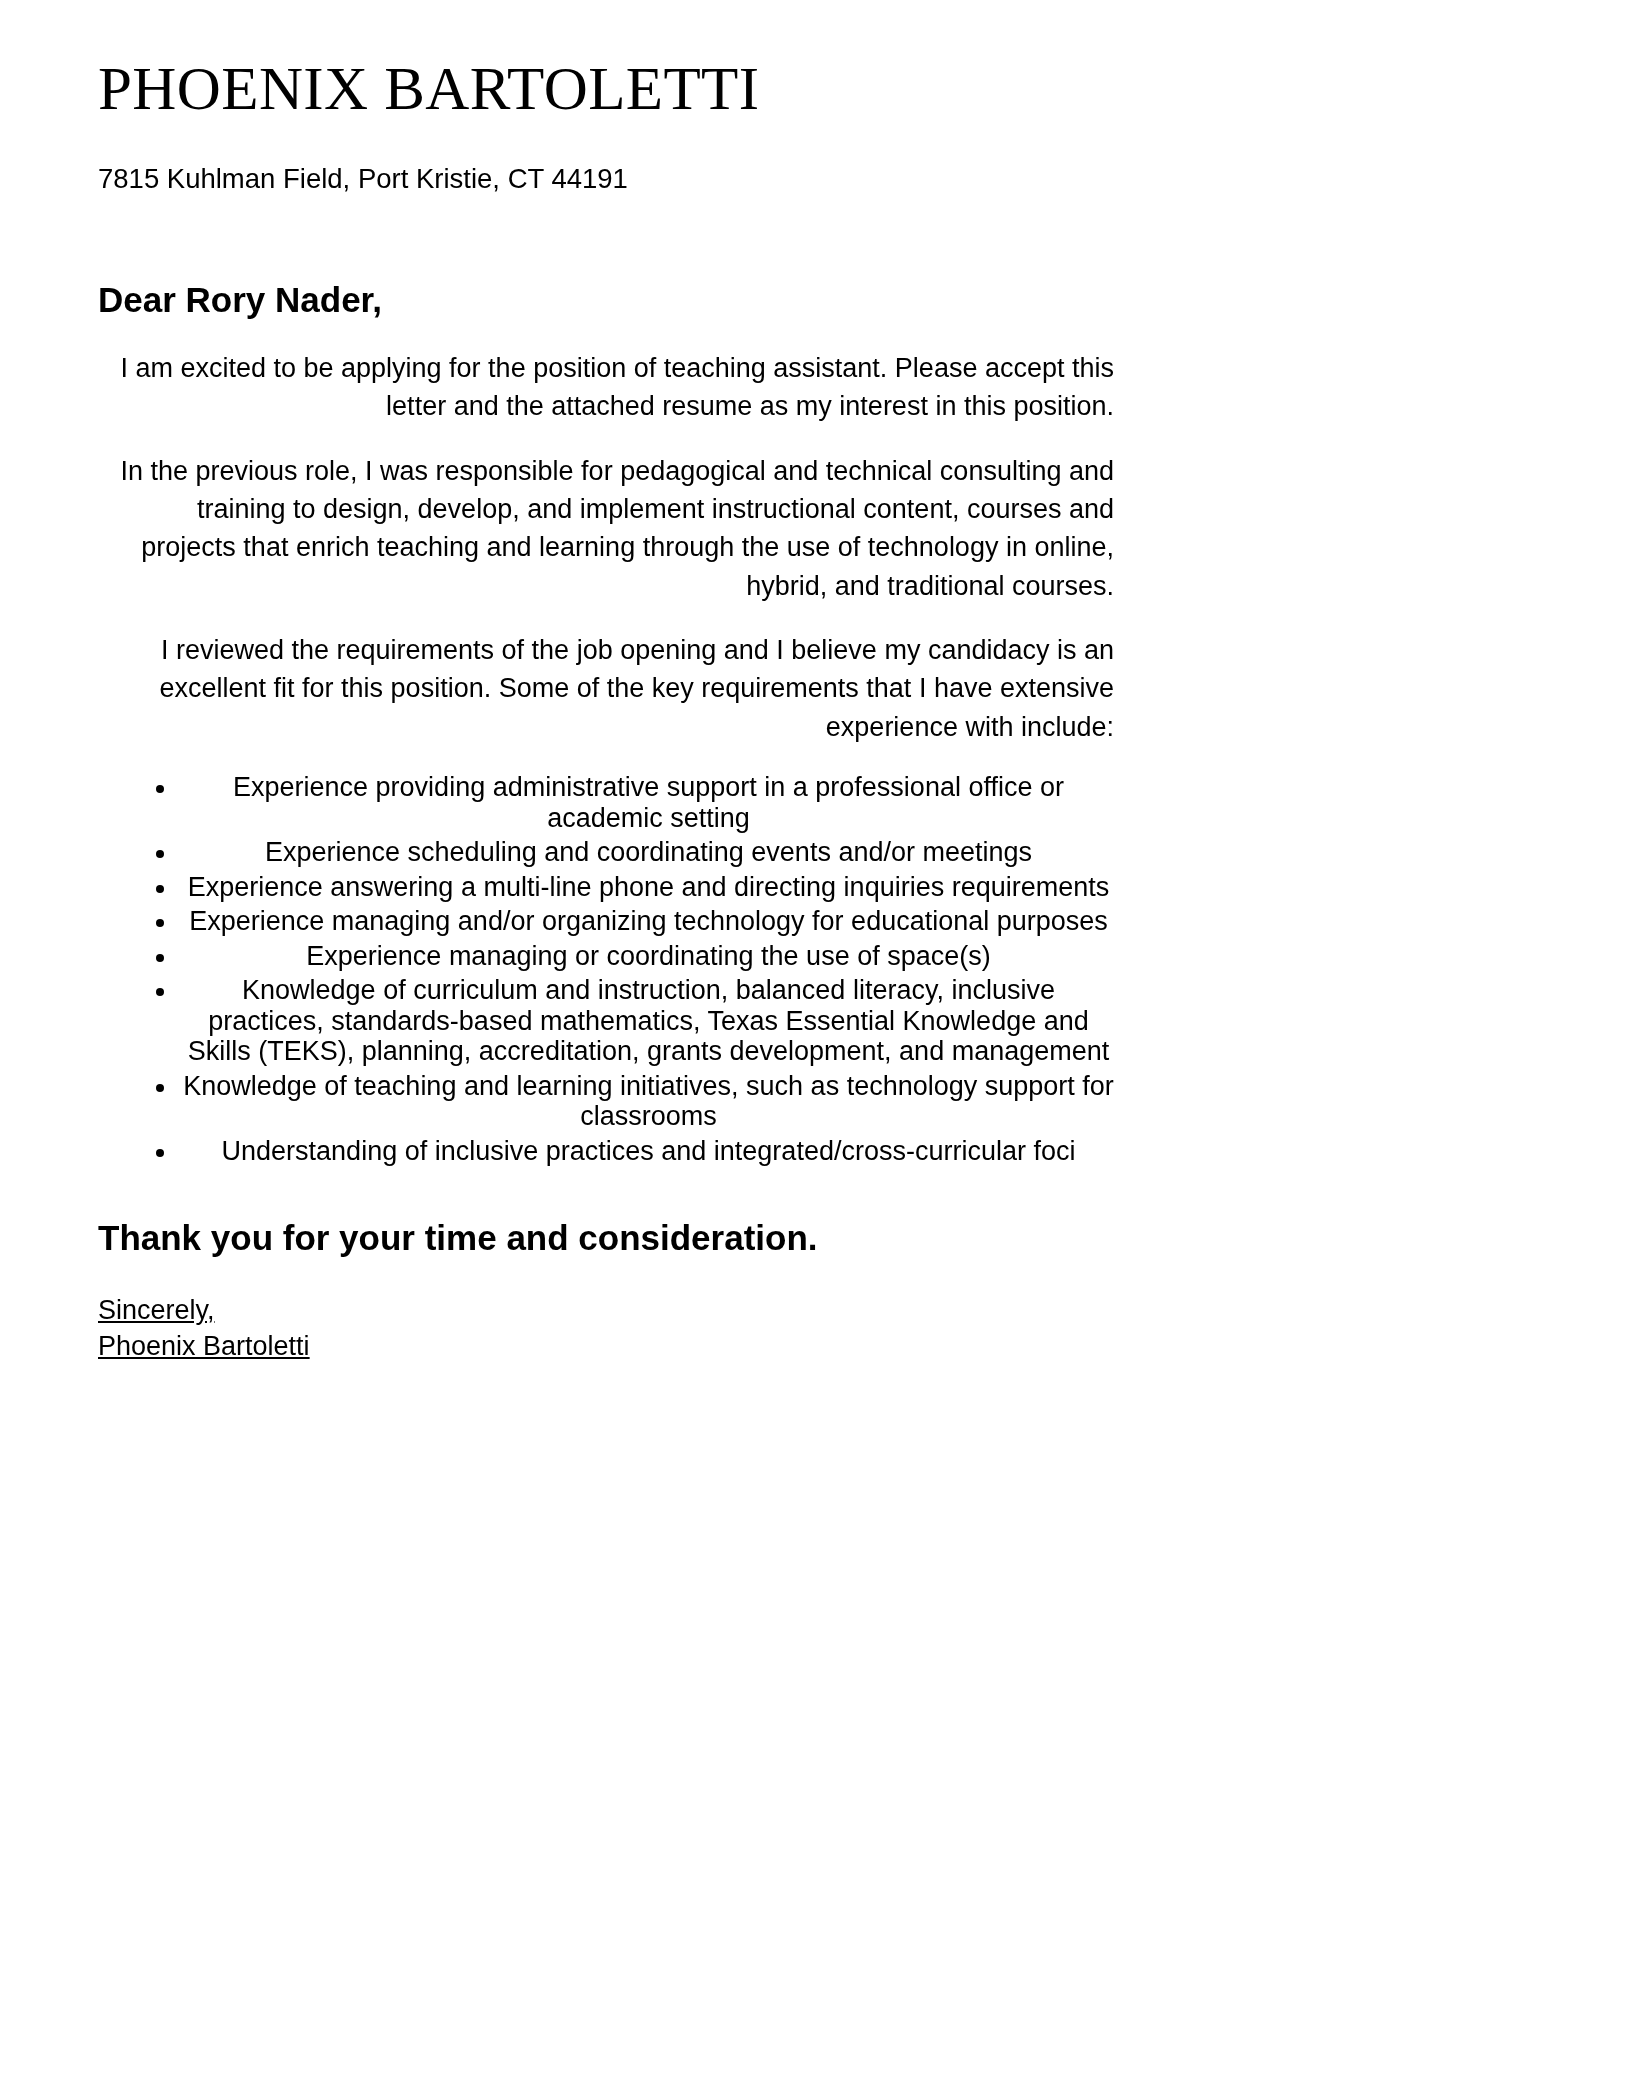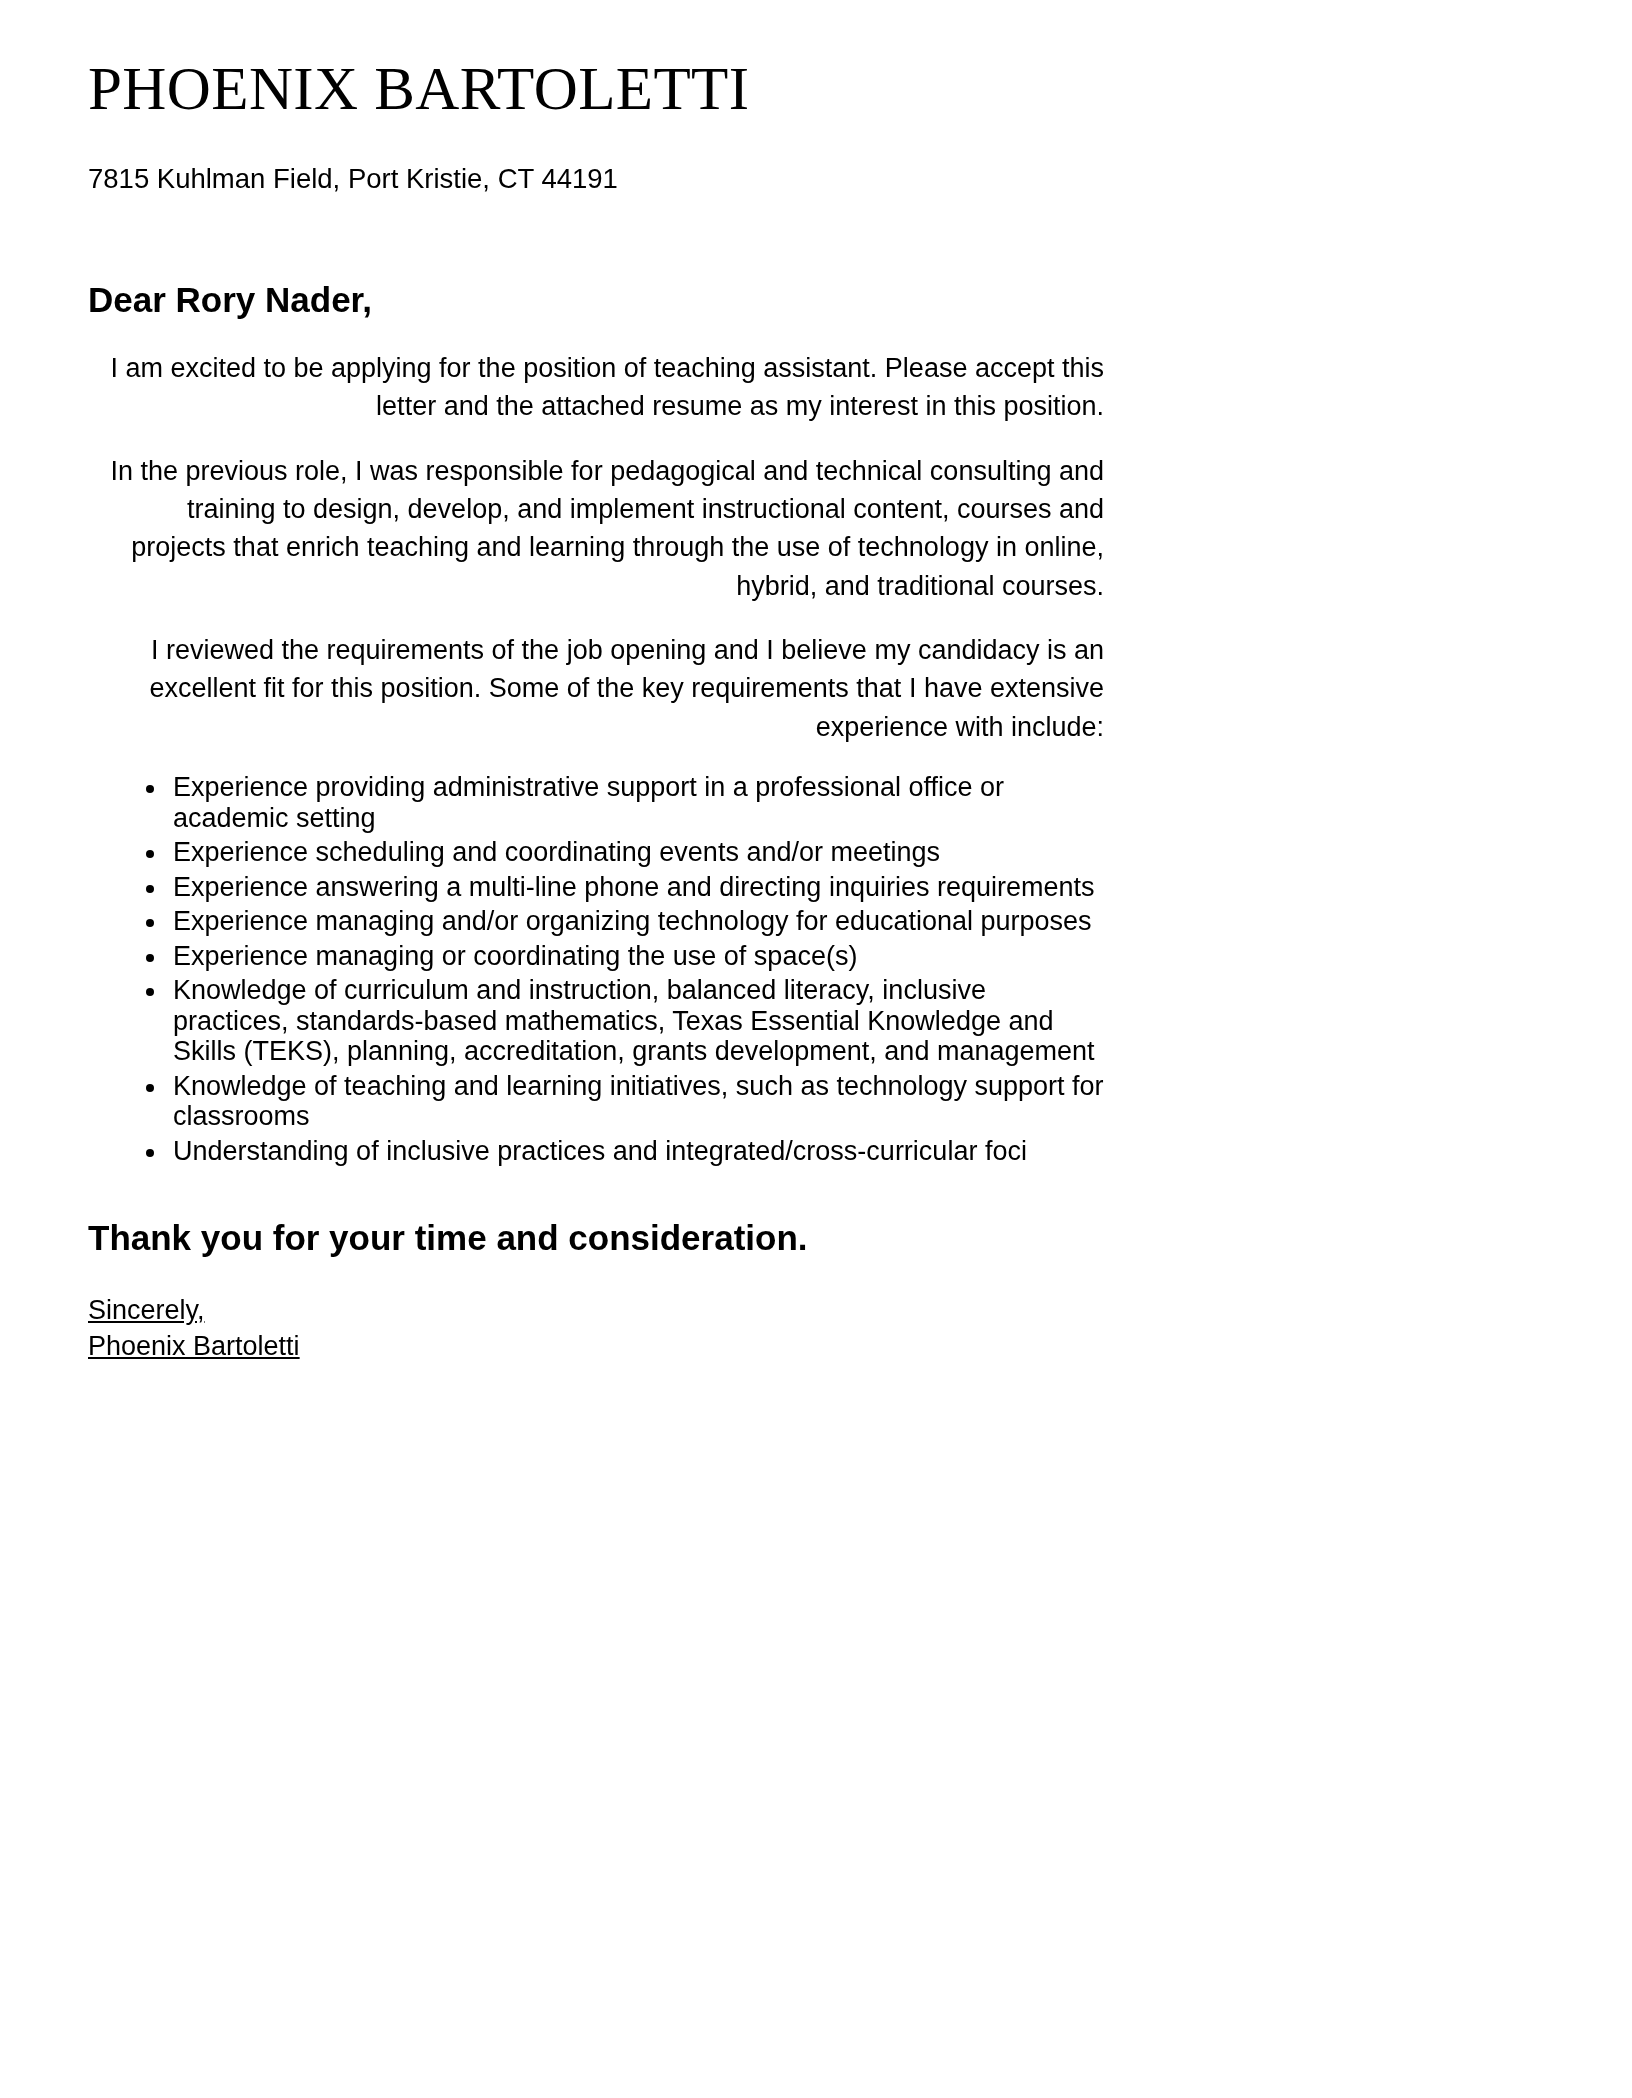--- a/index.html
+++ b/index.html
@@ -18,21 +18,21 @@
     position: relative;
     width: 1632px;
     height: 2098px;
     background: #ffffff;
     box-sizing: border-box;
     padding: 0;
     overflow: hidden;
   }
   .content {
     position: absolute;
-    left: 88px;
+    left: 98px;
     top: 56px;
     width: 1016px;
   }
   .letter-name {
     font-family: "Liberation Serif", serif;
     font-size: 61px;
     line-height: 1.08;
     font-weight: 400;
     letter-spacing: 0.4px;
     margin: 0 0 0 0;
@@ -63,20 +63,21 @@
     margin: 26px 0 0 0;
     padding: 0;
   }
   .bullet-item {
     position: relative;
     font-size: 27px;
     font-weight: 400;
     line-height: 1.13;
     padding: 0 0 0 85px;
     margin: 0 0 4px 0;
+    text-align: center;
   }
   .bullet-item::before {
     content: "";
     position: absolute;
     left: 58px;
     top: 13px;
     width: 8px;
     height: 8px;
     border-radius: 50%;
     background: #000000;

